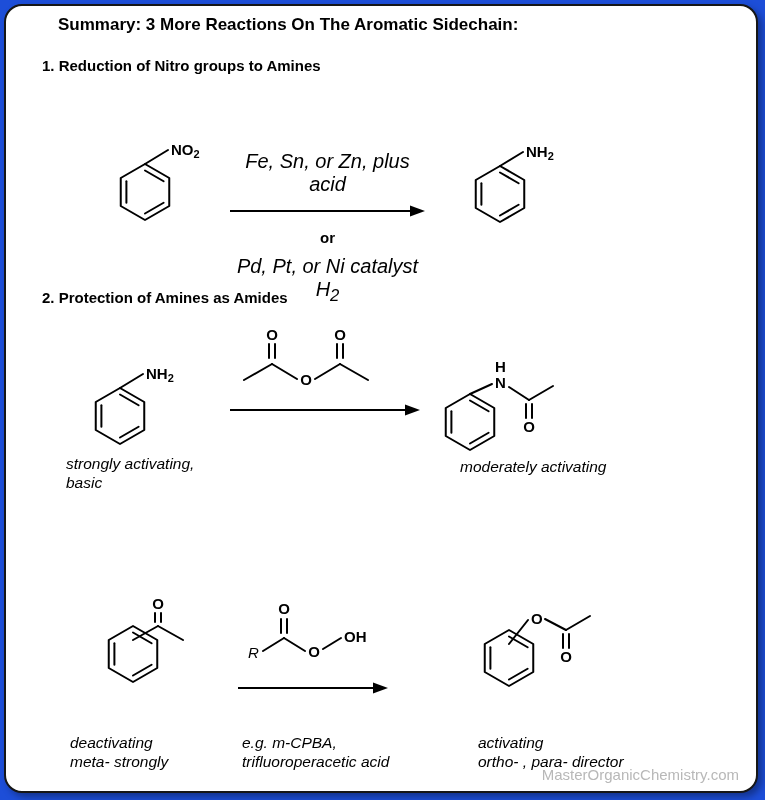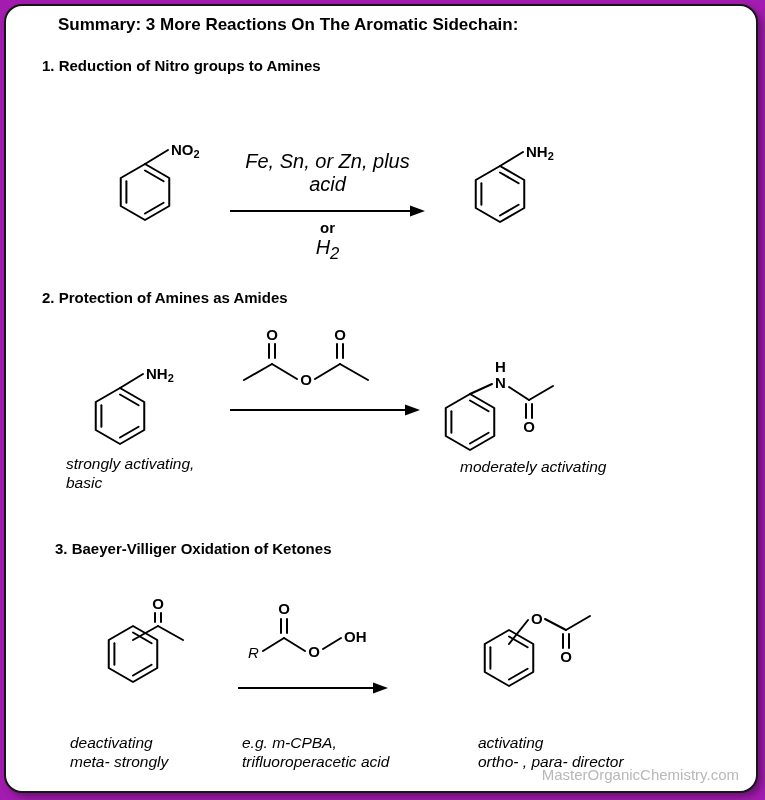--- a/index.html
+++ b/index.html
@@ -1,18 +1,18 @@
 <!DOCTYPE html>
 <html style="--atom_blue: #2036e0; --atom_red: #ee2200; --watermark_gray: #b8b8b8;"><head>
 <meta charset="utf-8">
 <style>
   * { margin:0; padding:0; box-sizing:border-box; }
   html, body { width:765px; height:800px; background:#ffffff; color:#000;
                font-family:"Liberation Sans", sans-serif; }
-  #canvas { position:relative; width:765px; height:800px; overflow:hidden; background:#a21caf; }
+  #canvas { position:relative; width:765px; height:800px; overflow:hidden; background:#1d4ed8; }
   .frame { position:absolute; left:4px; top:4px; right:7px; bottom:7px;
            border:2.5px solid #161616; border-radius:18px; background:#fff;
            box-shadow:4px 4px 7px rgba(0,0,0,0.35); }
   .abs { position:absolute; }
   .title { font-size:17px; font-weight:bold; }
   .heading { font-size:15px; font-weight:bold; }
   .reagent { font-size:20px; font-style:italic; text-align:center; }
   .bold-or { font-size:15px; font-weight:bold; text-align:center; }
   .note { font-size:15.5px; font-style:italic; line-height:1.25; }
   .watermark { font-size:15px; color:var(--watermark_gray,#b8b8b8); }
@@ -52,21 +52,22 @@
     <path class="bond" d="M45,36 L68,22"></path>
     <text x="71" y="27" class="atom blue"><tspan>NO</tspan><tspan class="sub" dy="3">2</tspan></text>
   </svg>
 
   <div class="abs" style="left:225px; top:150px; width:205px;">
     <div class="reagent">Fe, Sn, or Zn, plus acid</div>
     <svg width="195" height="12" style="display:block; margin:9px auto 0;">
       <line class="arrow-line" x1="0" y1="6" x2="182" y2="6"></line>
       <polygon class="arrow-head" points="180,0.5 180,11.5 195,6"></polygon>
     </svg>
-    <div class="bold-or" style="margin-top:2px;">or</div>
+    <div class="bold-or" style="margin-top:12px;">or</div>
+    <div class="reagent" style="margin-top:9px;">Pd, Pt, or Ni catalyst</div>
     <div class="reagent"><span>H</span><sub>2</sub></div>
   </div>
 
   <svg class="abs" style="left:455px; top:130px;" width="130" height="102">
     <use href="#benzene" x="0" y="8"></use>
     <path class="bond" d="M45,36 L68,22"></path>
     <text x="71" y="27" class="atom blue"><tspan>NH</tspan><tspan class="sub" dy="3">2</tspan></text>
   </svg>
 
   <div class="abs heading" style="left:42px; top:289px;">2. Protection of Amines as Amides</div>
@@ -110,21 +111,20 @@
     <text x="70" y="12" class="atom blue">H</text>
     <path class="bond" d="M84,27 L104,40"></path>
     <path class="bond" d="M101,44 L101,58"></path>
     <path class="bond" d="M107,44 L107,58"></path>
     <text class="atom red" x="104" y="72" text-anchor="middle">O</text>
     <path class="bond" d="M104,40 L128,26"></path>
   </svg>
 
   <div class="abs note" style="left:460px; top:457px;">moderately activating</div>
 
-  <div class="abs heading" style="left:55px; top:540px;">3. Baeyer-Villiger Oxidation of Ketones</div>
 
   <svg class="abs" style="left:88px; top:584px;" width="160" height="120">
     <use href="#benzene" x="0" y="14"></use>
     <path class="bond" d="M45,56 L70,42"></path>
     <path class="bond" d="M67,38 L67,29"></path>
     <path class="bond" d="M73,38 L73,29"></path>
     <text class="atom red" x="70" y="25" text-anchor="middle">O</text>
     <path class="bond" d="M70,42 L95,56"></path>
   </svg>
 

